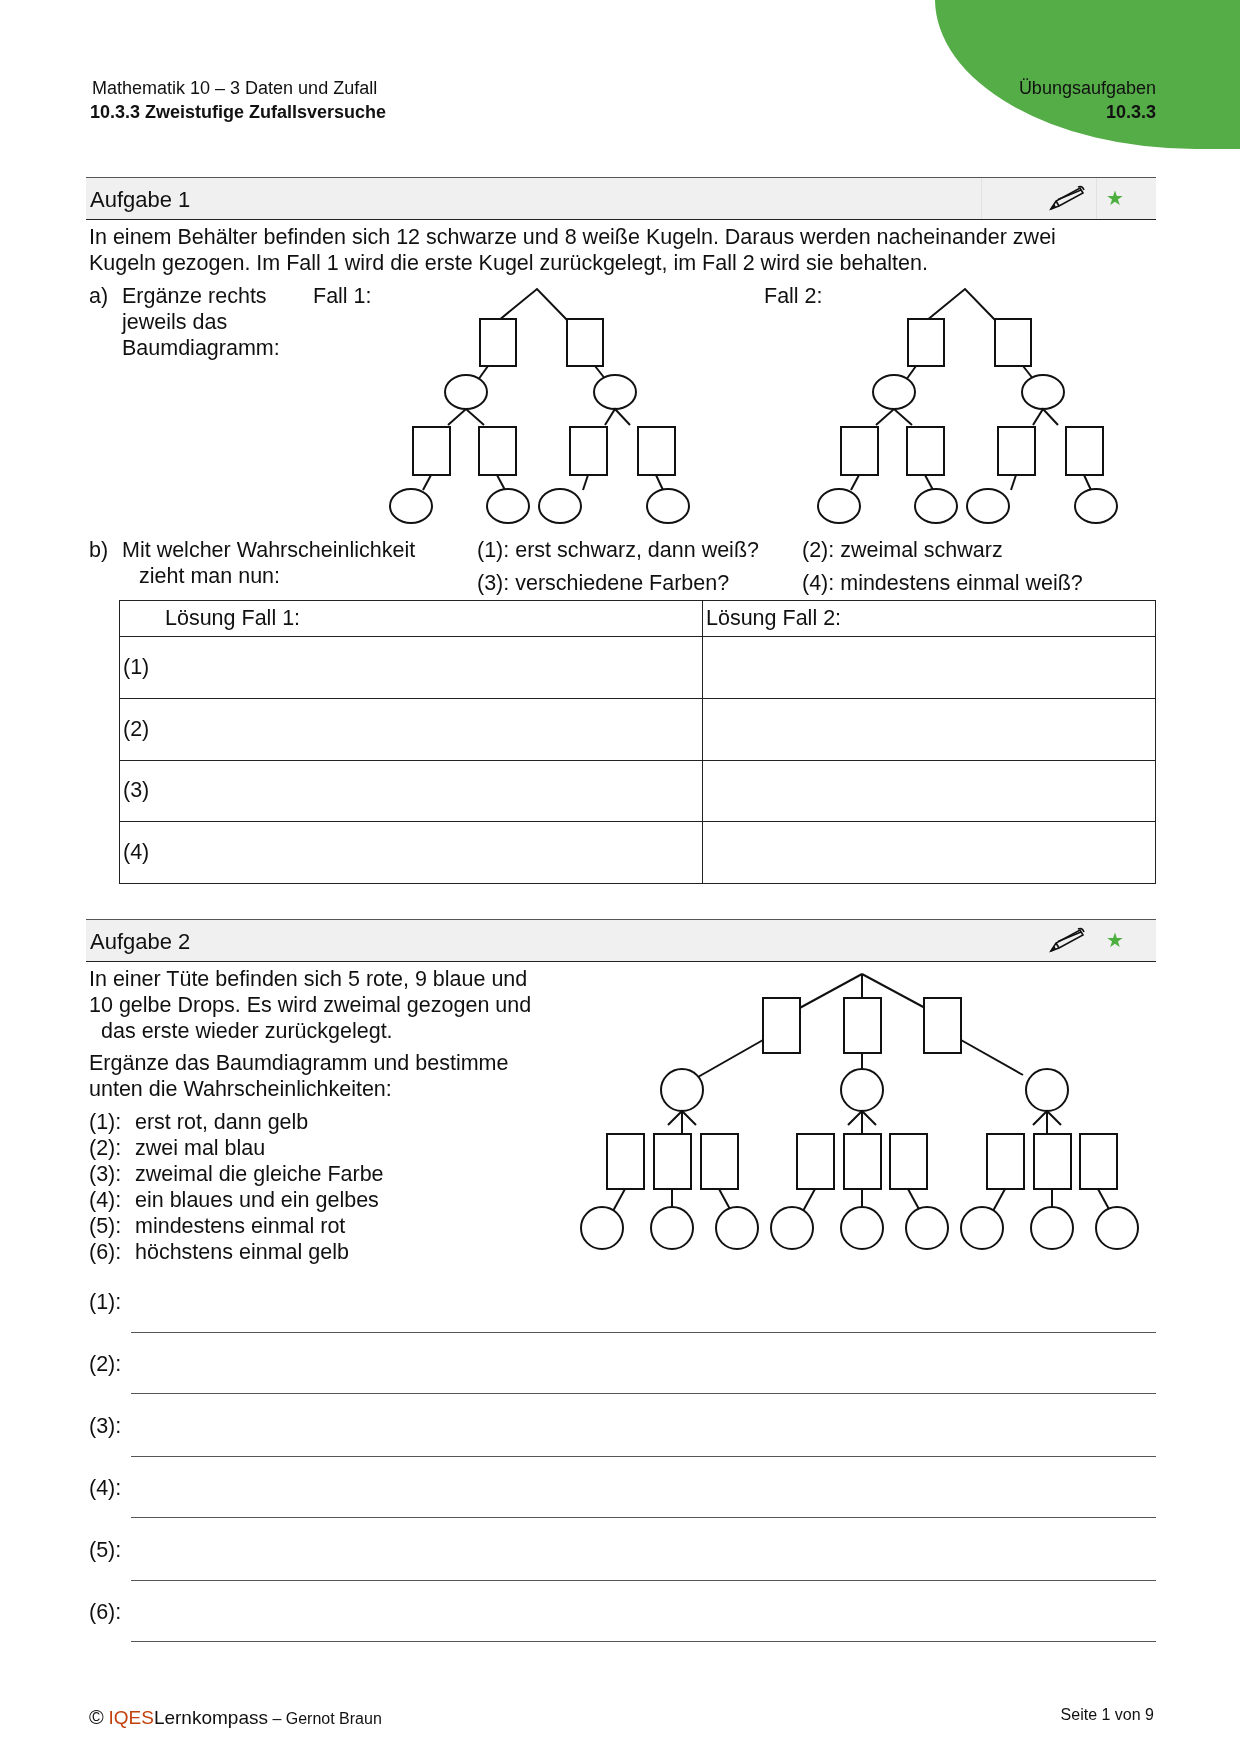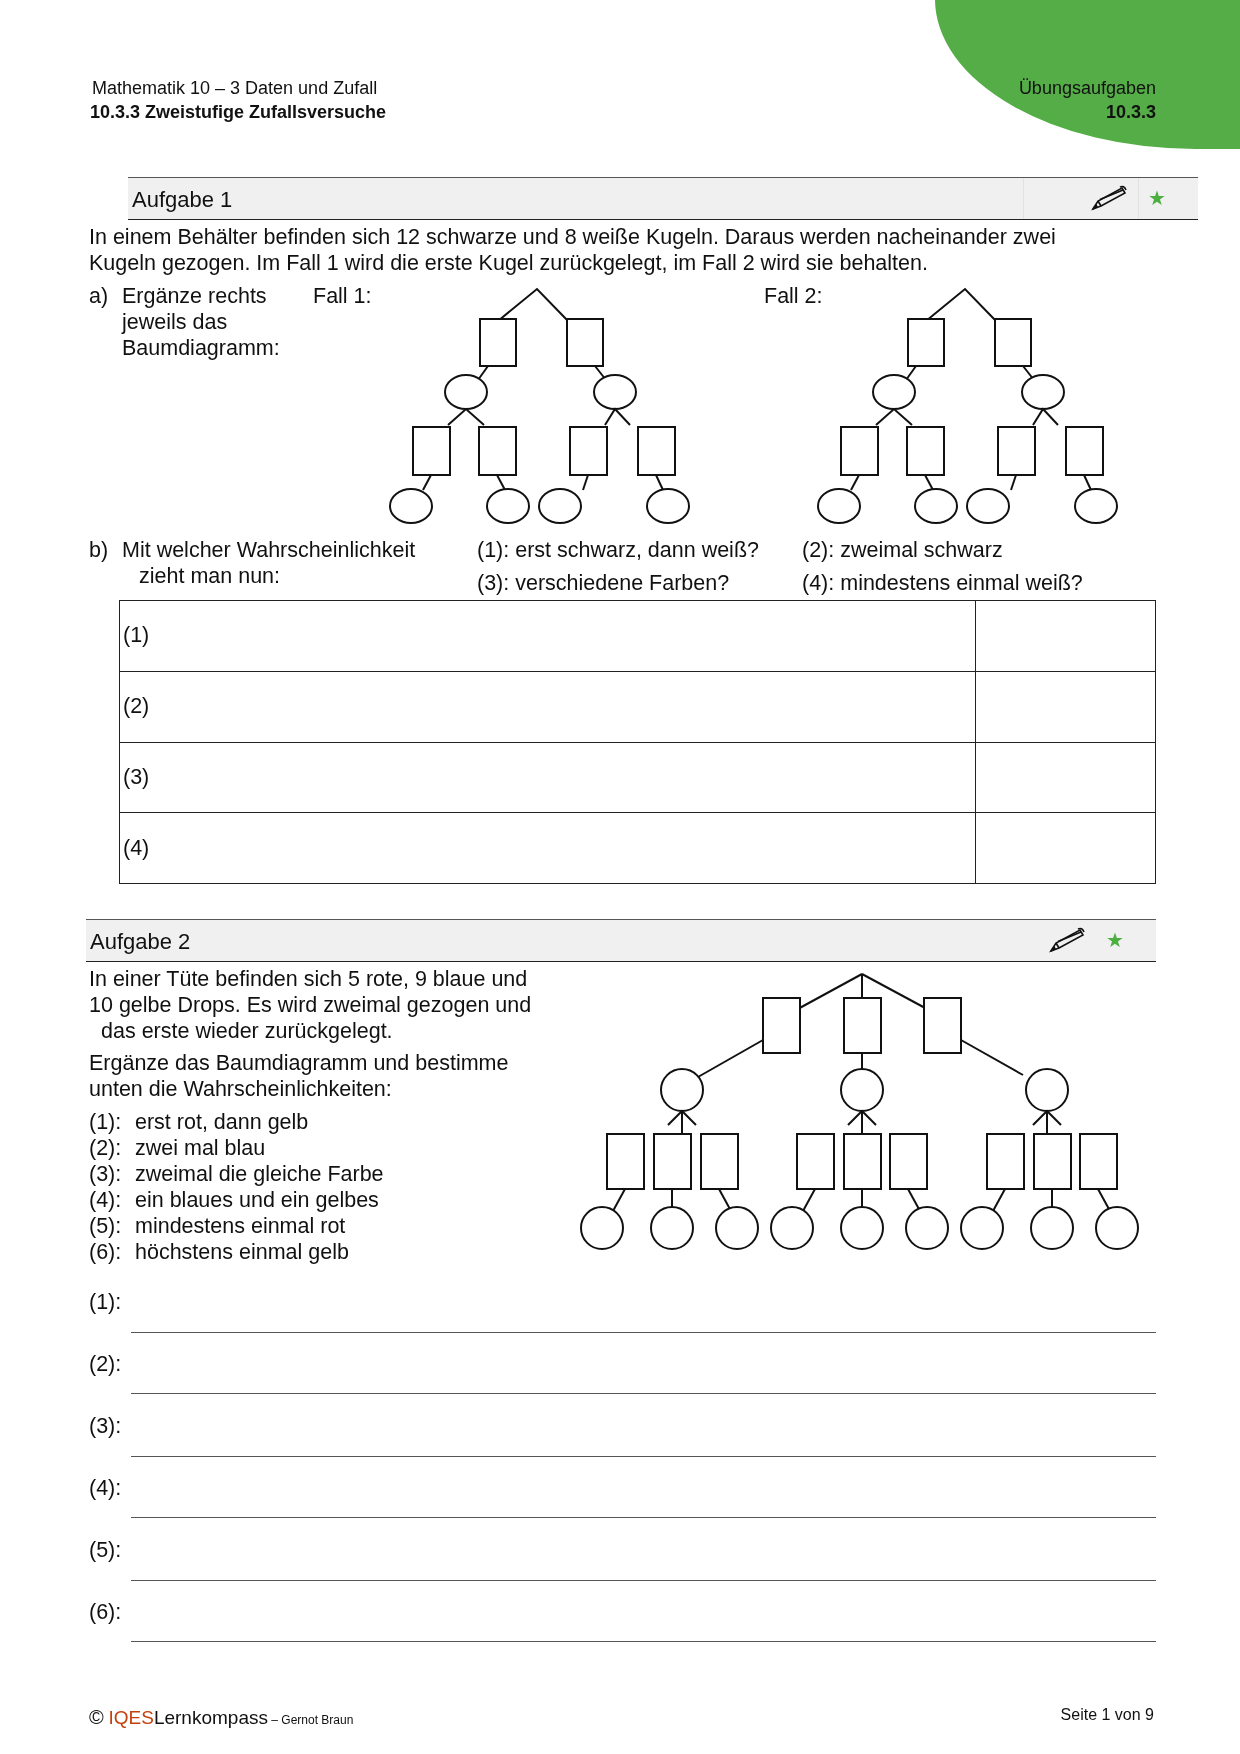--- a/index.html
+++ b/index.html
@@ -30,21 +30,21 @@
 </style>
 </head>
 <body>
 
 <div class="blob"></div>
 <div class="hdr" style="left:92px; top:77px;">Mathematik 10 – 3 Daten und Zufall</div>
 <div class="hdr" style="left:90px; top:101px; font-weight:bold;">10.3.3 Zweistufige Zufallsversuche</div>
 <div class="hdr" style="right:84px; top:77px; text-align:right;">Übungsaufgaben</div>
 <div class="hdr" style="right:84px; top:101px; font-weight:bold; text-align:right;">10.3.3</div>
 
-<div class="taskbar" style="top:177px;margin-left:42px;">
+<div class="taskbar" style="top:177px;">
   <span class="title">Aufgabe 1</span>
   <div class="sep" style="left:895px;"></div>
   <div class="sep" style="left:1010px;"></div>
   <svg class="pencil" viewBox="0 0 38 28">
     <g fill="none" stroke="#111" stroke-width="1.6">
       <polygon points="3,25 8,17 32,4 35,9 11,22"></polygon>
       <line x1="8" y1="17" x2="11" y2="22"></line>
       <line x1="10" y1="15.5" x2="33" y2="6"></line>
       <path d="M30,3 q4,-2 6,3"></path>
       <polygon points="3,25 6,21 7,23" fill="#111"></polygon>
@@ -114,20 +114,24 @@
 <div class="txt" style="left:89px; top:537px;">b)</div>
 <div class="txt" style="left:122px; top:537px;">Mit welcher Wahrscheinlichkeit</div>
 <div class="txt" style="left:122px; top:563px;margin-left:17px;">zieht man nun:</div>
 <div class="txt" style="left:477px; top:537px;">(1): erst schwarz, dann weiß?</div>
 <div class="txt" style="left:802px; top:537px;">(2): zweimal schwarz</div>
 <div class="txt" style="left:477px; top:570px;">(3): verschiedene Farben?</div>
 <div class="txt" style="left:802px; top:570px;">(4): mindestens einmal weiß?</div>
 
 <table class="sol-table">
   <tbody>
+      <tr class="h">
+    <td style="width:534px; padding-left:45px;">Lösung Fall 1:</td>
+    <td>Lösung Fall 2:</td>
+  </tr>
   <tr class="r">
     <td>(1)</td>
     <td></td>
   </tr>
   <tr class="r">
     <td>(2)</td>
     <td></td>
   </tr>
   <tr class="r">
     <td>(3)</td>
@@ -234,15 +238,15 @@
 <div class="ansline" style="top:1456px;"></div>
 <div class="anslabel" style="top:1476px;">(4):</div>
 <div class="ansline" style="top:1517px;"></div>
 <div class="anslabel" style="top:1538px;">(5):</div>
 <div class="ansline" style="top:1580px;"></div>
 <div class="anslabel" style="top:1600px;">(6):</div>
 <div class="ansline" style="top:1641px;"></div>
 
 <div class="footer" style="left:89px;">
   <span style="font-size:20px;">©</span>
-  <span class="iqes" style="font-size:19px;">IQES</span><span style="font-size:19px;">Lernkompass</span><span style="font-size:12px;text-align:center;"> – Gernot Braun</span>
+  <span class="iqes" style="font-size:19px;">IQES</span><span style="font-size:19px;">Lernkompass</span><span style="font-size:16px;text-align:center;"> – Gernot Braun</span>
 </div>
 <div class="footer" style="right:86px; font-size:16px;">Seite 1 von 9</div>
 
 </body></html>

